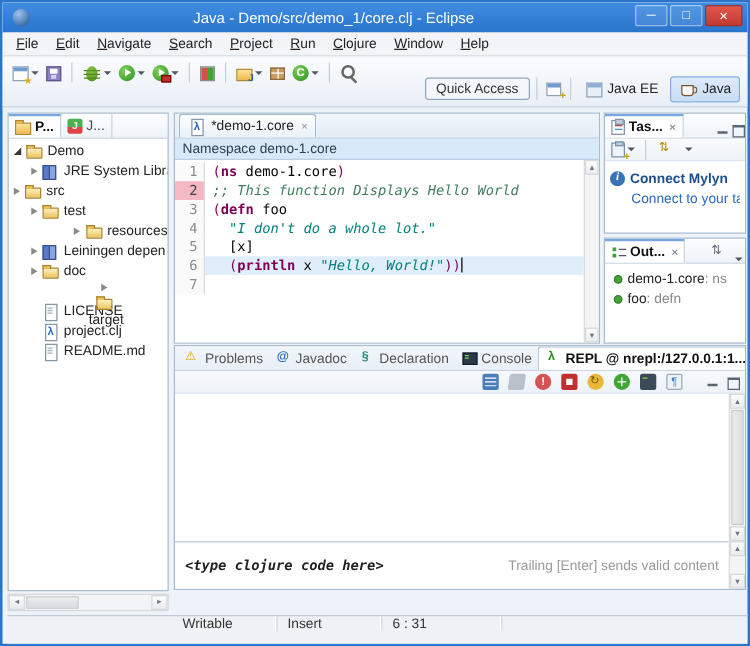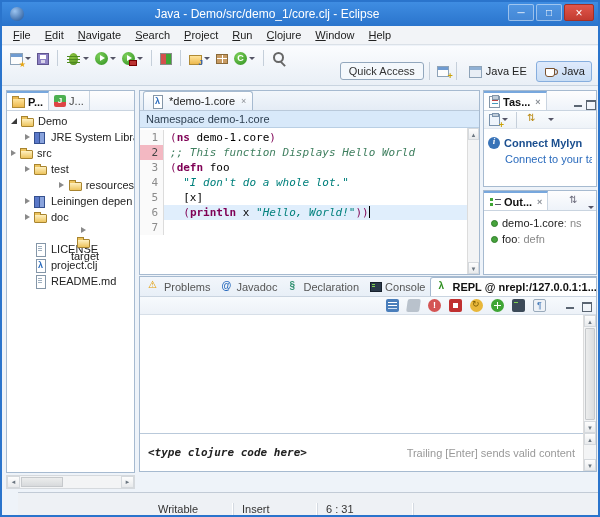--- a/index.html
+++ b/index.html
@@ -187,21 +187,21 @@
   .sb-up::before{content:"▲"} .sb-down::before{content:"▼"}
   .sb-left::before{content:"◄"} .sb-right::before{content:"►"}
   .sb-track{flex:1;display:flex;flex-direction:column}
   .sb-thumb{flex:1;background:linear-gradient(90deg,#eceded,#dbdddf);border:1px solid #c6c9cc;border-radius:1px;margin:1px}
   .hsb{position:absolute;left:4px;top:473px;width:129px;height:14px;display:flex;background:#f3f4f5;border:1px solid #d5d9dd}
   .hsb .sb-btn{width:13px;height:100%;line-height:11px}
   .hsb-thumb{width:42px;background:linear-gradient(#eceded,#d8dadc);border:1px solid #c6c9cc;margin:1px 0 1px 1px}
   .hsb-track{flex:1}
 
   
-  .statusbar{position:absolute;left:16px;right:0;top:490px;height:23px;background:#eef1f5;border-top:1px solid #c2cbd6;display:flex;align-items:flex-end;color:#333}
+  .statusbar{position:absolute;left:4px;right:0;top:490px;height:23px;background:#eef1f5;border-top:1px solid #c2cbd6;display:flex;align-items:flex-start;color:#333}
   .sseg{display:flex;align-items:center;padding:0 8px;border-right:1px solid #d4dae2;box-shadow:inset -1px 0 0 #fff}
   .s0{width:132px} .s1{width:84px} .s2{width:84px} .s3{width:96px}
 </style>
 </head>
 <body>
 
 <div class="window">
 
   <div class="titlebar">
     <span class="app-icon"></span>

